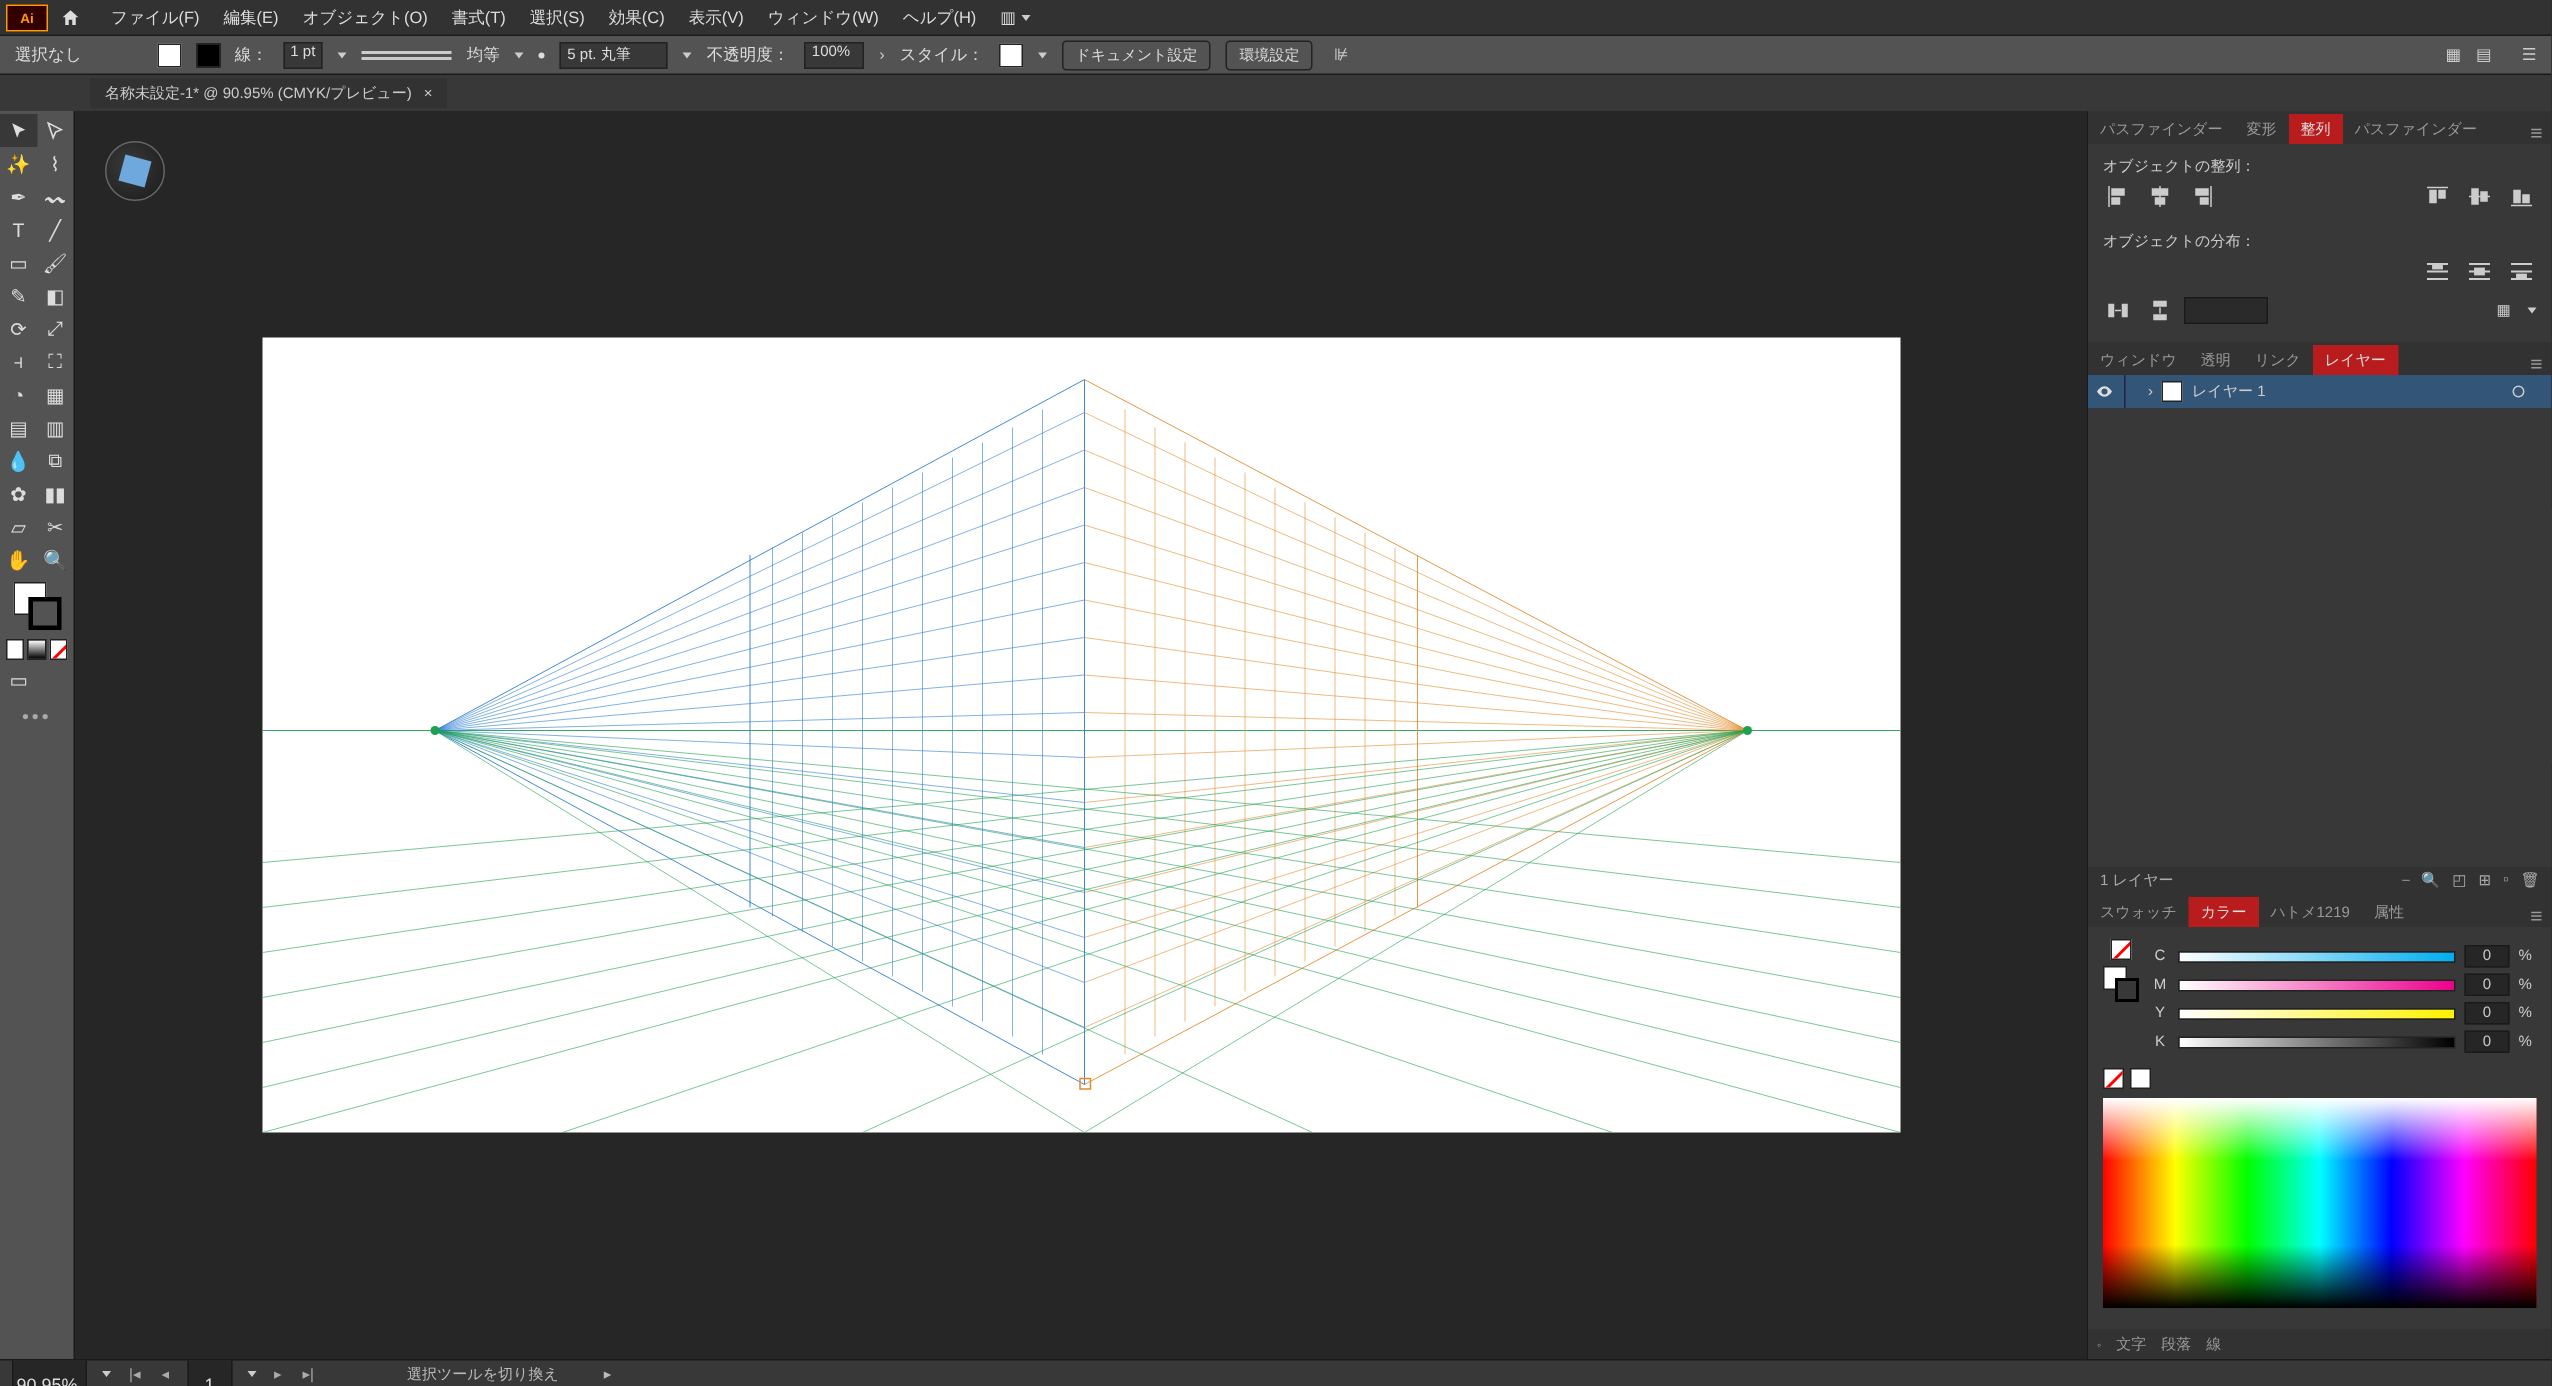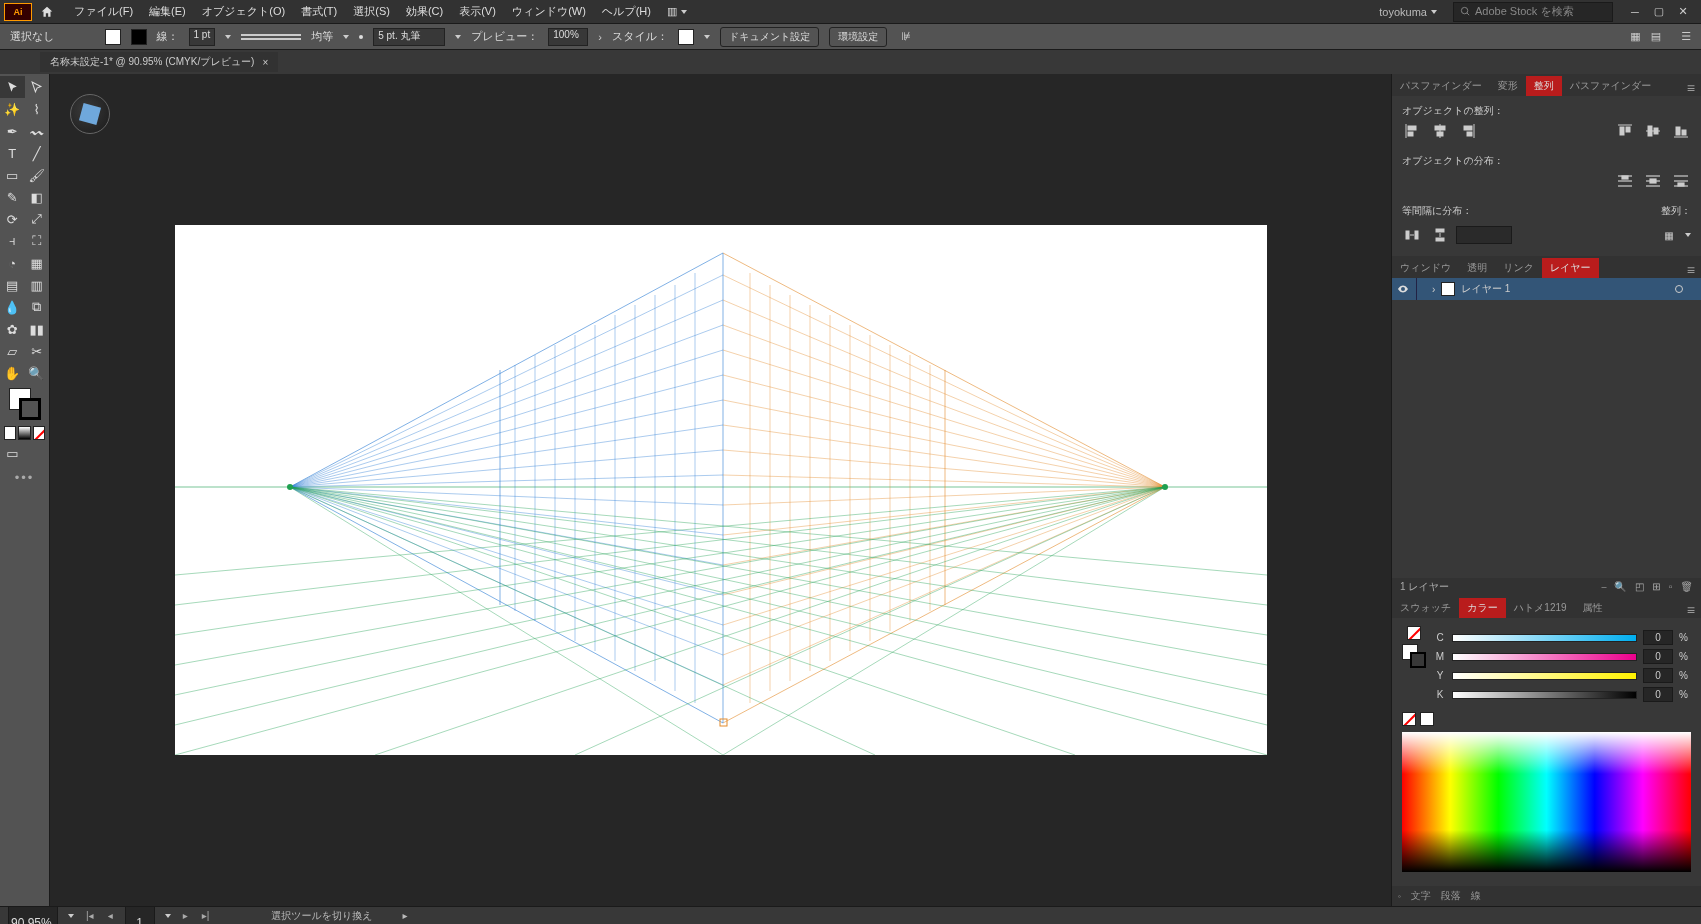--- a/index.html
+++ b/index.html
@@ -15,21 +15,21 @@
 .win-btn { width:12px; height:12px; display:flex; align-items:center; justify-content:center; cursor:pointer; color:#ccc; }
 
 .control-bar { height:26px; background:#535353; display:flex; align-items:center; padding:0 10px; gap:10px; border-bottom:1px solid #1a1a1a; font-size:11px; }
 .cb-label { color:#ddd; }
 .swatch { width:16px; height:16px; border:1px solid #222; display:inline-block; }
 .swatch.white { background:#fff; }
 .swatch.black { background:#000; }
 .cb-input { background:#383838; border:1px solid #222; color:#ddd; height:18px; padding:0 4px; font-size:10px; }
 .cb-btn { background:#535353; border:1px solid #222; color:#ddd; padding:2px 8px; font-size:10px; cursor:pointer; border-radius:3px; }
 
-.doc-tab-bar { height:24px; background:#383838; display:flex; align-items:center; padding-left:40px; }
+.doc-tab-bar { height:24px; background:#383838; display:flex; align-items:center; padding-left:60px; }
 .doc-tab { background:#323232; padding:3px 10px; font-size:10px; color:#ccc; display:flex; align-items:center; gap:8px; height:20px; }
 
 .main-area { display:flex; height:calc(100% - 24px - 26px - 24px - 18px); }
 .toolbox { width:50px; background:#535353; border-right:1px solid #1a1a1a; display:flex; flex-direction:column; padding:2px 0; }
 .tool-row { display:flex; }
 .tool { width:25px; height:22px; display:flex; align-items:center; justify-content:center; cursor:pointer; color:#ddd; font-size:13px; }
 .tool.active { background:#383838; }
 .tool-dots { text-align:center; color:#aaa; padding-top:6px; font-size:13px; letter-spacing:2px; }
 .swatch-stack { position:relative; width:32px; height:32px; margin:4px auto; }
 .swatch-fill { position:absolute; width:22px; height:22px; background:#fff; border:1px solid #222; top:0; left:0; }
@@ -103,55 +103,37 @@
   <div class="menu-item">ファイル(F)</div>
   <div class="menu-item">編集(E)</div>
   <div class="menu-item">オブジェクト(O)</div>
   <div class="menu-item">書式(T)</div>
   <div class="menu-item">選択(S)</div>
   <div class="menu-item">効果(C)</div>
   <div class="menu-item">表示(V)</div>
   <div class="menu-item">ウィンドウ(W)</div>
   <div class="menu-item">ヘルプ(H)</div>
   <div class="menu-item">▥ <span class="triangle-down" style="margin-left:4px"></span></div>
-  <div class="menubar-right">
-    <div class="user-label">
-        <span>toyokuma</span> 
-        <span class="triangle-down"></span>
-      </div>
-    <div class="search-box">
-      <svg width="11" height="11" viewBox="0 0 24 24" fill="none" stroke="#888" stroke-width="2">
-          <circle cx="10" cy="10" r="7"></circle>
-          <line x1="20" y1="20" x2="15" y2="15"></line>
-        </svg>
-      <span>Adobe Stock を検索</span>
-    </div>
-    <div class="window-controls">
-      <div class="win-btn">─</div>
-      <div class="win-btn">▢</div>
-      <div class="win-btn">✕</div>
-    </div>
-  </div>
 </div>
 
 <div class="control-bar">
   <span class="cb-label">選択なし</span>
   <span style="width:30px"></span>
   <span class="swatch white"></span>
   <span class="swatch black"></span>
   <span class="cb-label">線：</span>
   <span class="cb-input">1 pt</span>
   <span class="triangle-down"></span>
   <span class="stroke-sample"></span>
   <span class="cb-label">均等</span>
   <span class="triangle-down"></span>
   <span style="width:4px;height:4px;background:#ddd;border-radius:50%;display:inline-block"></span>
   <span class="cb-input" style="width:72px">5 pt. 丸筆</span>
   <span class="triangle-down"></span>
-  <span class="cb-label">プレビュー：</span>
+  <span class="cb-label">不透明度：</span>
   <span class="cb-input" style="width:40px">100%</span>
   <span style="color:#ccc;cursor:pointer">›</span>
   <span class="cb-label">スタイル：</span>
   <span class="swatch white"></span>
   <span class="triangle-down"></span>
   <button class="cb-btn">ドキュメント設定</button>
   <button class="cb-btn">環境設定</button>
   <span style="margin-left:4px">⊯</span>
   <span style="margin-left:auto">▦</span>
   <span>▤</span>
@@ -444,25 +426,20 @@
           <div class="abtn">
               <svg viewBox="0 0 16 16" stroke="#ccc" stroke-width="1.2">
                 <line x1="1" y1="3" x2="15" y2="3"></line>
                 <line x1="1" y1="8" x2="15" y2="8"></line>
                 <line x1="1" y1="13" x2="15" y2="13"></line>
                 <rect x="5" y="10" width="6" height="3" fill="#ccc"></rect>
               </svg>
             </div>
         </div>
       </div>
-      <div class="panel-row" style="margin-top:6px">
-        <span>等間隔に分布：</span>
-        <div class="ptab-sep"></div>
-        <span>整列：</span>
-      </div>
       <div class="panel-row">
         <div class="align-btns">
           <div class="abtn">
               <svg viewBox="0 0 16 16" stroke="#ccc">
                 <rect x="2" y="4" width="3" height="8" fill="#ccc"></rect>
                 <rect x="11" y="4" width="3" height="8" fill="#ccc"></rect>
                 <line x1="6" y1="8" x2="10" y2="8"></line>
               </svg>
             </div>
           <div class="abtn">

